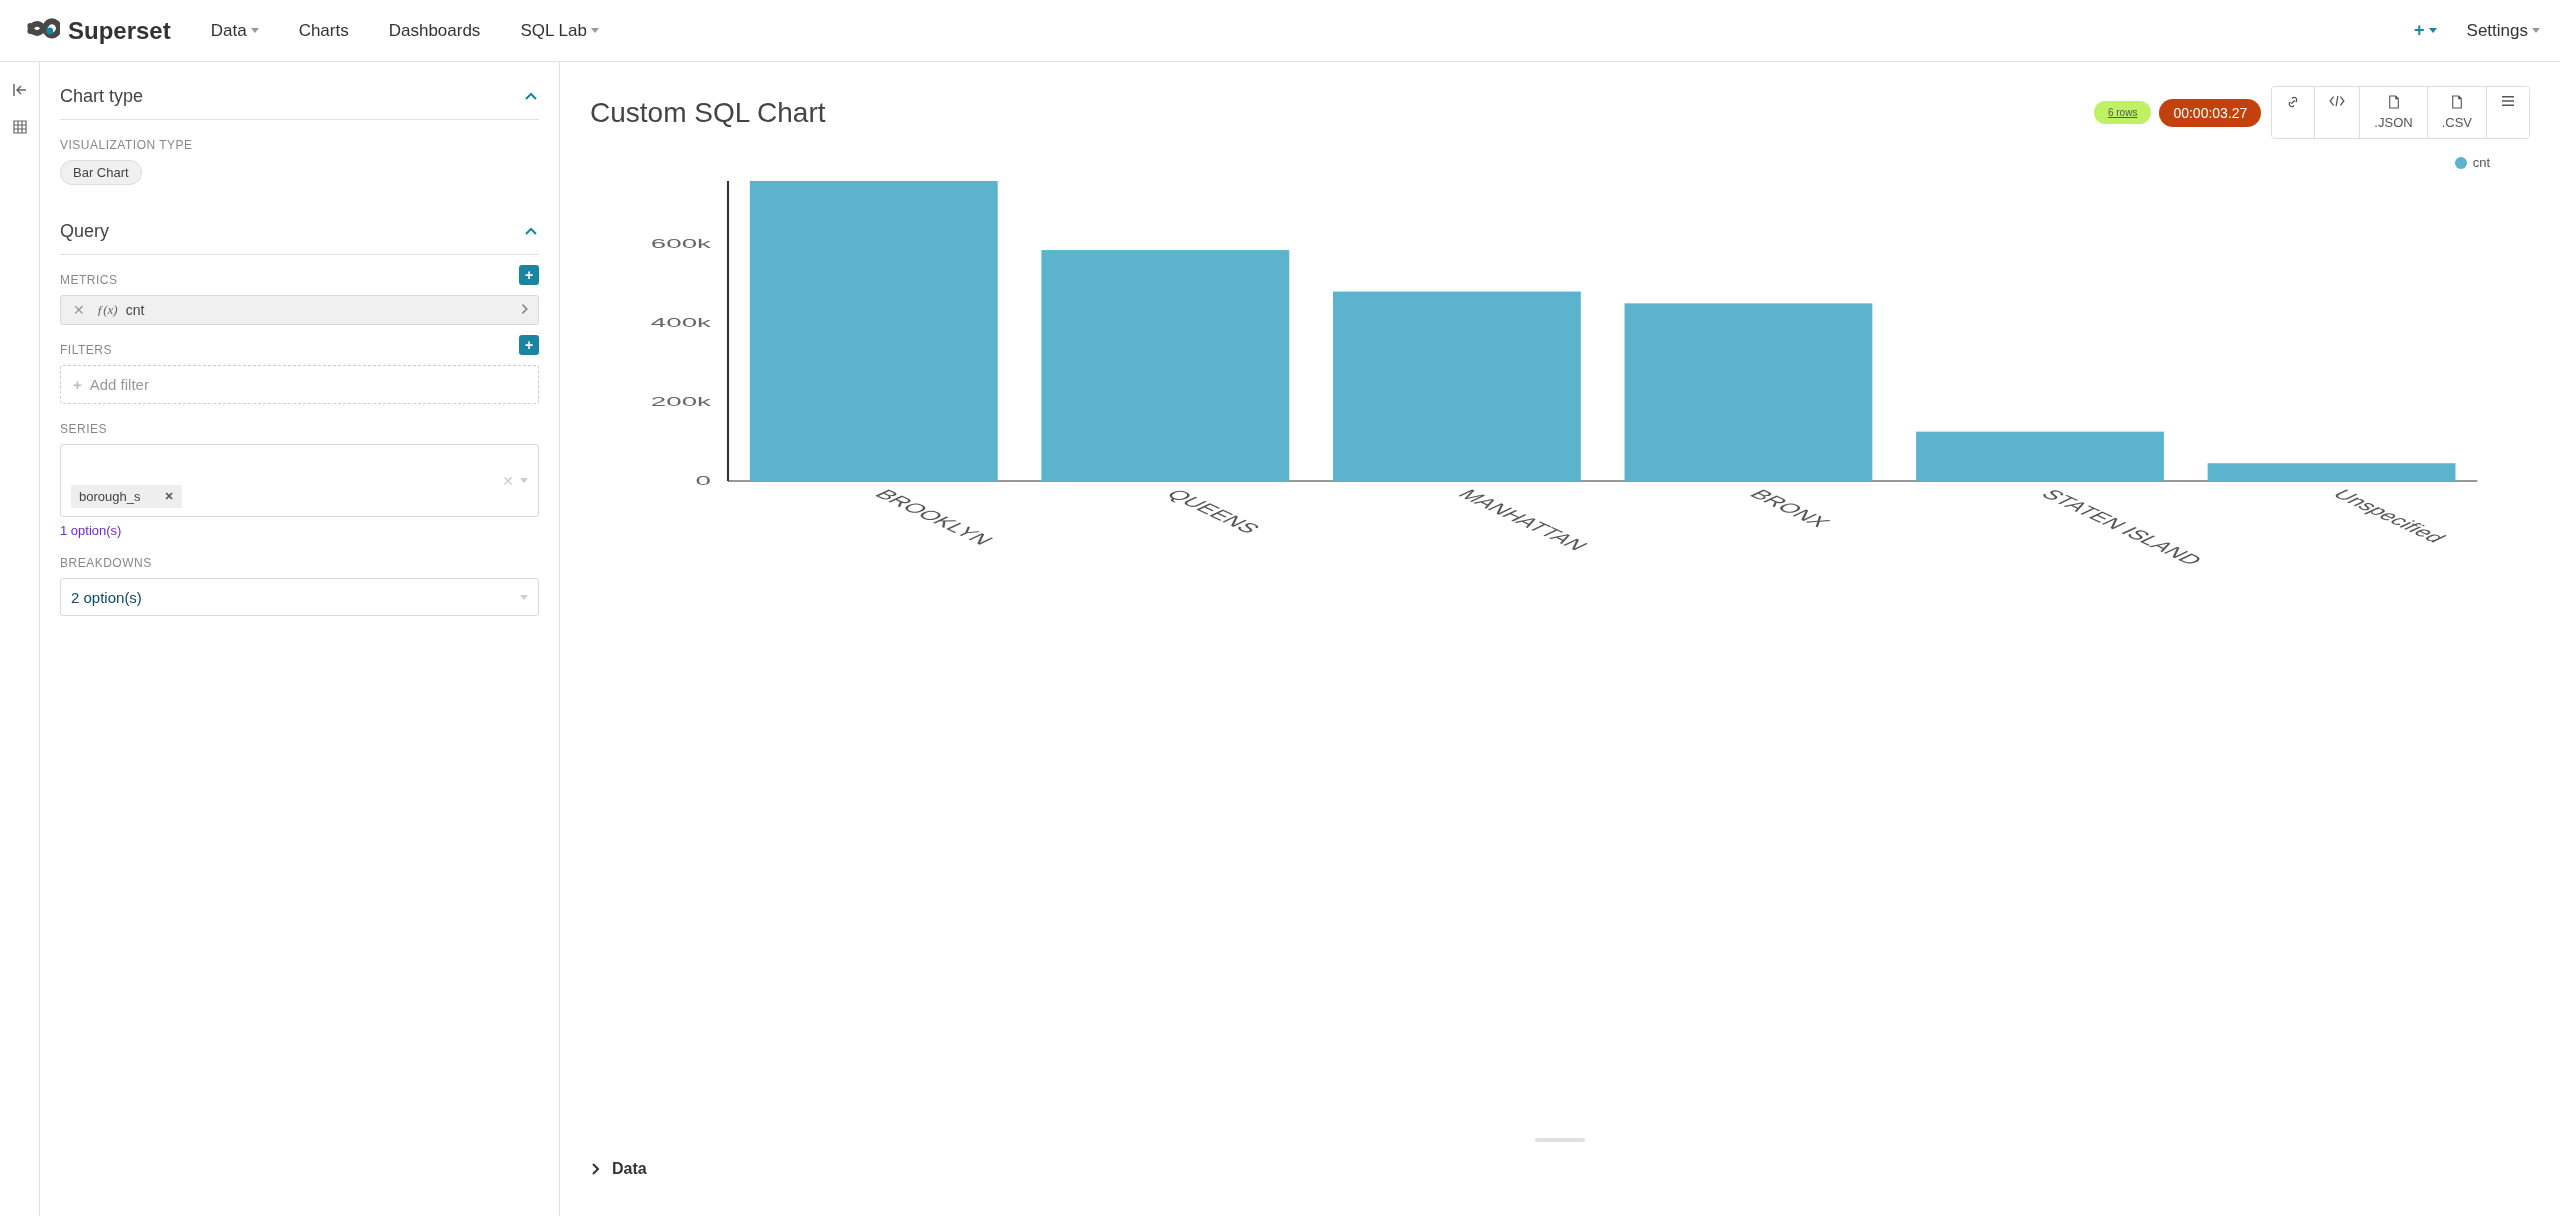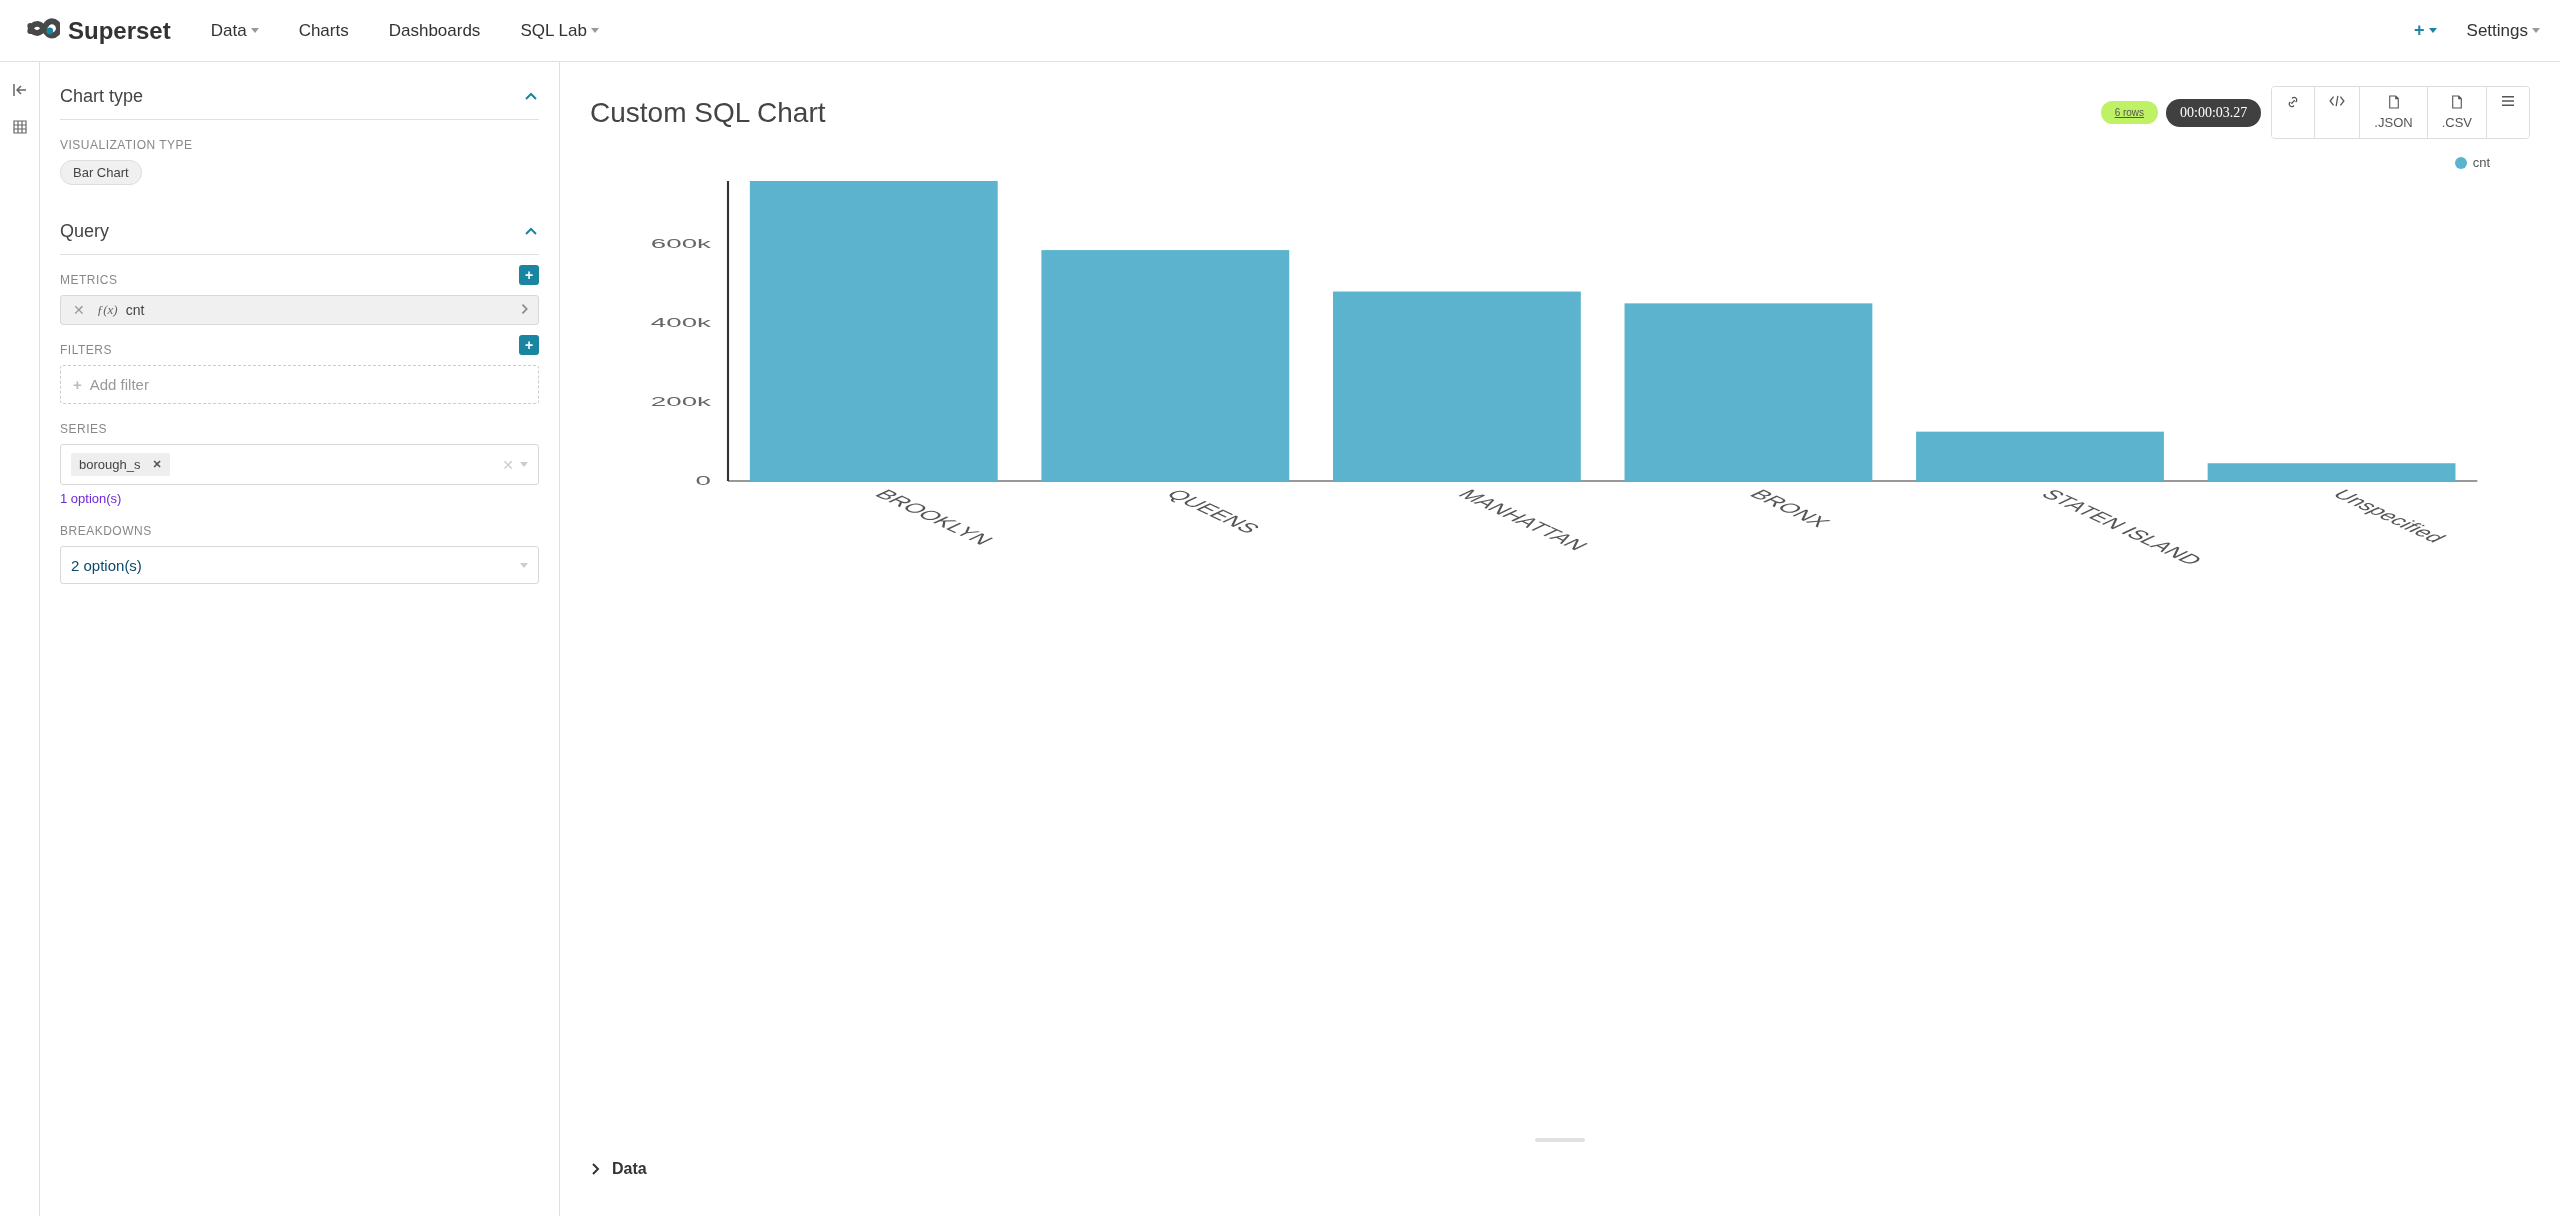--- a/index.html
+++ b/index.html
@@ -43,33 +43,33 @@
 
 .metric-row { display: flex; align-items: center; background: #f0f0f0; border: 1px solid #d8d8d8; border-radius: 3px; padding: 6px 8px; gap: 8px; }
 .metric-row .x { color: #999; font-size: 14px; cursor: pointer; padding: 0 4px; }
 .metric-row .fx { font-style: italic; font-family: serif; color: #666; font-size: 13px; }
 .metric-row .name { flex: 1; color: #444; }
 .metric-row .arrow { color: #888; cursor: pointer; font-size: 14px; }
 
 .add-filter-box { border: 1px dashed #ccc; border-radius: 3px; padding: 10px 12px; color: #999; font-size: 15px; cursor: pointer; display: flex; align-items: center; gap: 8px; }
 
 .select-box { border: 1px solid #d8d8d8; border-radius: 3px; padding: 8px 10px; display: flex; align-items: center; gap: 6px; position: relative; min-height: 38px; }
-.tag { background: #eee; border-radius: 2px; padding: 4px 8px; font-size: 13px; color: #444; display: flex; align-items: center; gap: 12px; }
+.tag { background: #eee; border-radius: 2px; padding: 4px 8px; font-size: 13px; color: #444; display: flex; align-items: center; gap: 24px; margin-top: 32px; }
 .tag .tx { cursor: pointer; color: #555; font-size: 11px; font-weight: 700; }
 .select-clear { margin-left: auto; color: #ccc; cursor: pointer; font-size: 14px; }
 .select-caret { color: #ccc; border-top-color: #ccc; }
 .select-empty { color: #0c4a6e; font-size: 15px; }
 .opt-count { font-size: 13px; color: #6d28d9; margin-top: 6px; }
 
 
 .main { flex: 1; padding: 24px 30px; display: flex; flex-direction: column; overflow: hidden; }
 .chart-head { display: flex; align-items: center; margin-bottom: 12px; }
 .chart-title { font-size: 28px; font-weight: 400; color: #444; flex: 1; }
 .rowcount { background: #bef264; border-radius: 14px; padding: 6px 14px; font-size: 10px; color: #555; text-decoration: underline; }
-.timer { background: #404040; color: #fff; border-radius: 14px; padding: 6px 14px; font-size: 14px; margin-left: 8px; font-family: Liberation Serif, serif; }
+.timer { background: #c2410c; color: #fff; border-radius: 14px; padding: 6px 14px; font-size: 14px; margin-left: 8px; }
 .toolbar { display: flex; margin-left: 10px; border: 1px solid #ddd; border-radius: 4px; overflow: hidden; }
 .toolbar button { background: #fff; border: none; border-right: 1px solid #ddd; padding: 8px 14px; color: #555; font-size: 13px; cursor: pointer; display: flex; align-items: center; gap: 6px; flex-direction: column; }
 .toolbar button:last-child { border-right: none; }
 
 .chart-region { flex: 1; position: relative; padding: 20px 10px 0 10px; }
 .legend { position: absolute; top: 4px; right: 40px; display: flex; align-items: center; gap: 6px; font-size: 13px; color: #555; }
 .legend .dot { width: 12px; height: 12px; border-radius: 50%; background: #5bb3ce; }
 
 .chart-svg-wrap { width: 100%; height: 420px; position: relative; }
 

